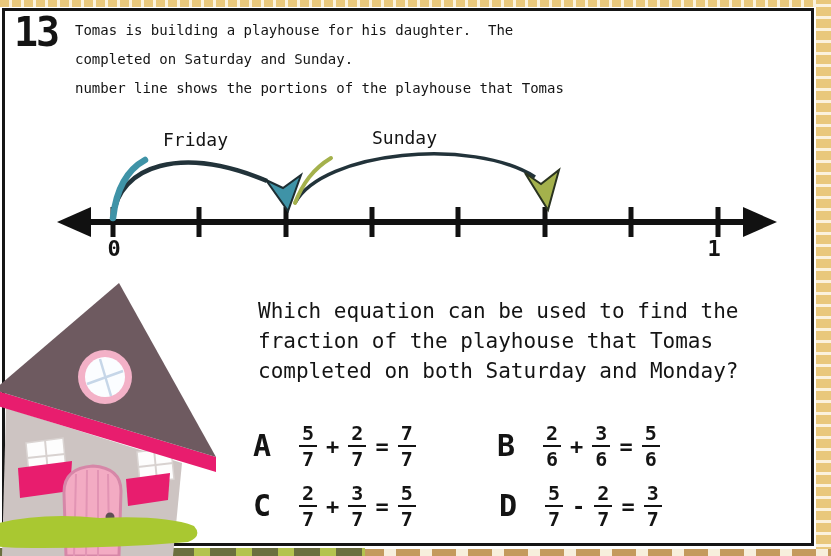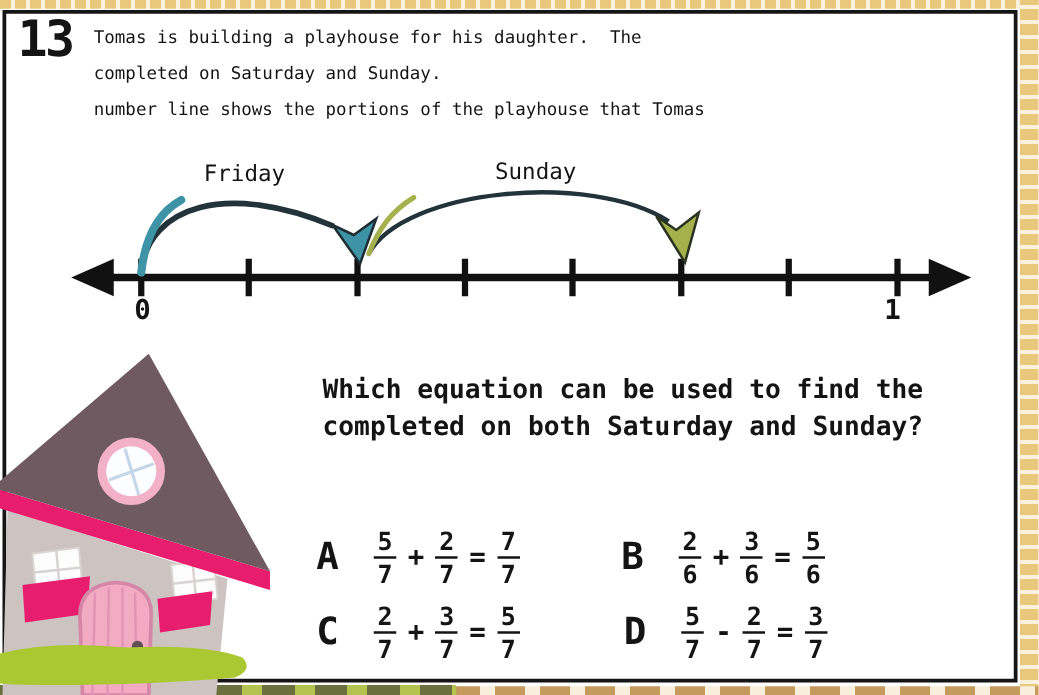--- a/index.html
+++ b/index.html
@@ -29,26 +29,26 @@
     position:absolute;left:2px;top:8px;width:806px;height:532px;
     border:3px solid #151515;background:#ffffff;z-index:1;
   }
   .qnum{
     position:absolute;left:14px;top:12px;z-index:2;
     font-size:40px;font-weight:bold;line-height:1;letter-spacing:-2px;
   }
   .prompt{position:absolute;left:75px;top:16px;z-index:2;}
   .prompt div{white-space:pre;font-size:14px;line-height:29px;}
   .subq{position:absolute;left:258px;top:296px;z-index:2;}
-  .subq div{white-space:pre;font-size:21px;line-height:30px;font-weight:bold;}
+  .subq div{white-space:pre;font-size:21px;line-height:30px;}
   
   .nl-svg{position:absolute;left:55px;top:125px;z-index:2;}
   .nl-label{position:absolute;z-index:3;font-size:18px;white-space:pre;}
   .lbl-sat{left:163px;top:129px;}
-  .lbl-sun{left:396px;top:127px;}
+  .lbl-sun{left:372px;top:127px;}
   .nl-num{position:absolute;z-index:3;font-size:22px;font-weight:bold;width:24px;text-align:center;}
   .lbl-zero{left:102px;top:236px;}
   .lbl-one{left:702px;top:236px;}
   
   .choice{position:absolute;display:flex;align-items:center;z-index:2;height:52px;}
   .choice-a{left:253px;top:420px;}
   .choice-b{left:497px;top:420px;}
   .choice-c{left:253px;top:480px;}
   .choice-d{left:499px;top:480px;}
   .letter{font-size:30px;font-weight:bold;margin-right:28px;line-height:1;}
@@ -132,21 +132,22 @@
     <circle cx="105" cy="99" r="27" fill="#f3b1c7"></circle>
     <circle cx="105" cy="99" r="20" fill="#fbfdff"></circle>
     <line x1="87" y1="106" x2="123" y2="93" stroke="#c6d6e8" stroke-width="2.5"></line>
     <line x1="100" y1="81" x2="111" y2="118" stroke="#c6d6e8" stroke-width="2.5"></line>
 
     <path d="M -5,268 L -5,246 Q 40,234 100,240 Q 165,237 194,248 Q 203,258 188,264 Q 120,270 40,270 Q 2,270 -5,268 Z" fill="#a9c831"></path>
   </svg>
 
   <div class="subq">
     <div>Which equation can be used to find the</div>
-    <div>completed on both Saturday and Sunday?</div>
+    <div>fraction of the playhouse that Tomas</div>
+    <div>completed on both Saturday and Monday?</div>
   </div>
 
   <div>
 
     <div class="choice choice-a">
       <span class="letter">A</span>
       <span class="frac">
           <span class="num">5</span>
           <span class="den">7</span>
         </span>

